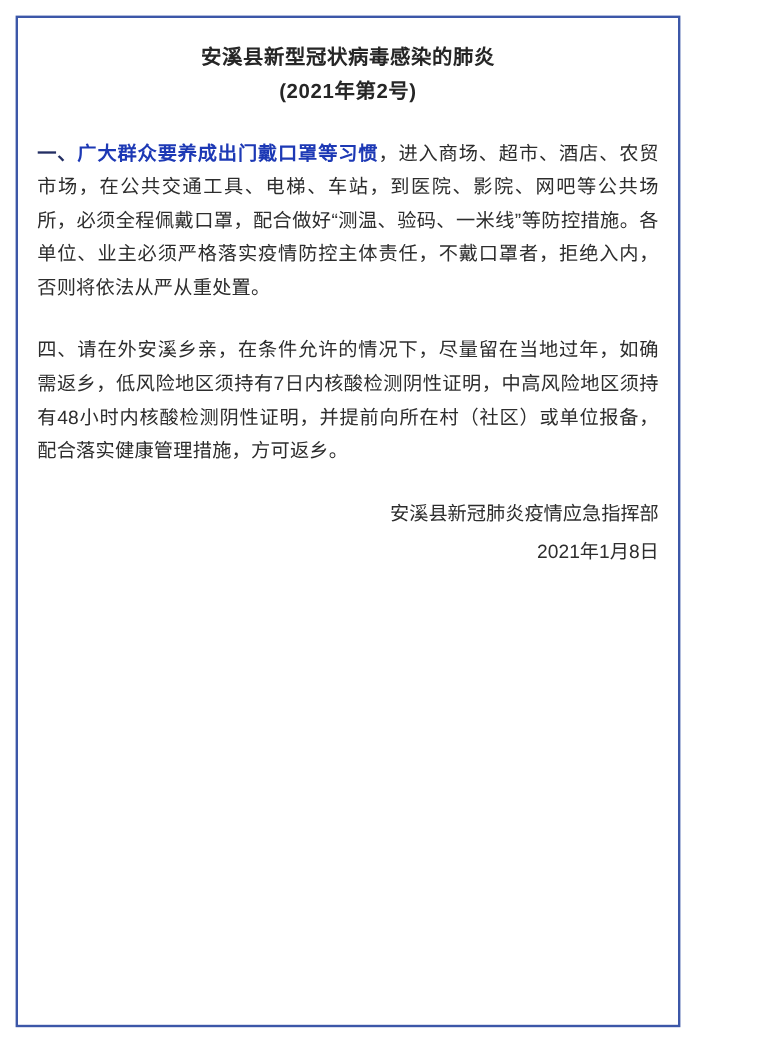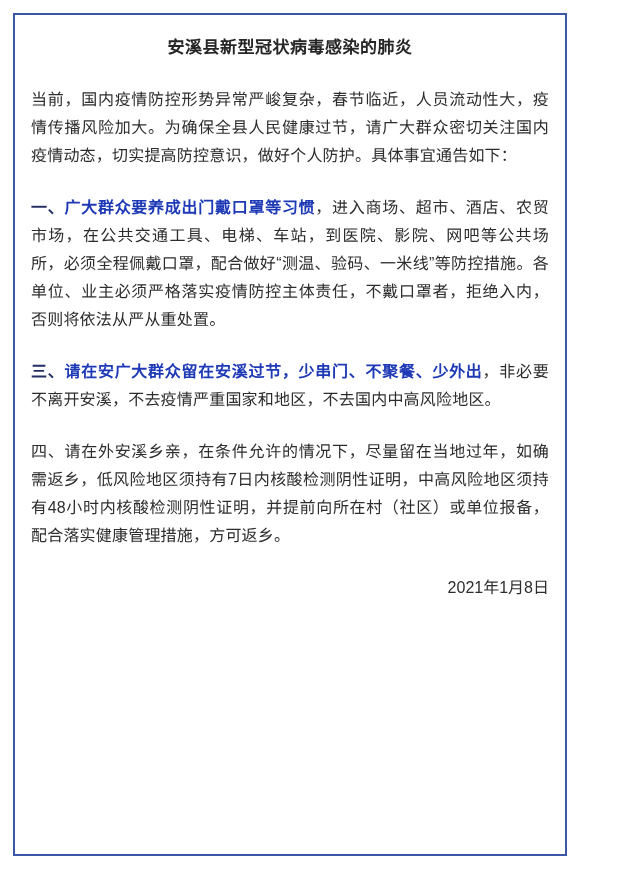--- a/index.html
+++ b/index.html
@@ -57,28 +57,28 @@
   .sig-line { display: block; }
 </style>
 </head>
 <body>
 
 <div class="page">
   <div class="notice-frame">
 
     <div class="title-block">
       <span class="title-line">安溪县新型冠状病毒感染的肺炎</span>
+      <span class="title-line">(2021年第2号)</span>
     </div>
 
-    <p class="para intro">当前，国内疫情防控形势异常严峻复杂，春节临近，人员流动性大，疫情传播风险加大。为确保全县人民健康过节，请广大群众密切关注国内疫情动态，切实提高防控意识，做好个人防护。具体事宜通告如下：</p>
 
     <div id="notice-body">
         <p class="para"><span class="seg-num">一、</span><span class="seg-em">广大群众要养成出门戴口罩等习惯</span><span class="seg-plain">，进入商场、超市、酒店、农贸市场，在公共交通工具、电梯、车站，到医院、影院、网吧等公共场所，必须全程佩戴口罩，配合做好“测温、验码、一米线”等防控措施。各单位、业主必须严格落实疫情防控主体责任，不戴口罩者，拒绝入内，否则将依法从严从重处置。</span></p>
-        <p class="para"><span class="seg-num">三、</span><span class="seg-em">请在安广大群众留在安溪过节，少串门、不聚餐、少外出</span><span class="seg-plain">，非必要不离开安溪，不去疫情严重国家和地区，不去国内中高风险地区。</span></p>
         <p class="para"><span class="seg-plain">四、请在外安溪乡亲，在条件允许的情况下，尽量留在当地过年，如确需返乡，低风险地区须持有7日内核酸检测阴性证明，中高风险地区须持有48小时内核酸检测阴性证明，并提前向所在村（社区）或单位报备，配合落实健康管理措施，方可返乡。</span></p>
       </div>
 
     <div class="signature-block">
+      <span class="sig-line">安溪县新冠肺炎疫情应急指挥部</span>
       <span class="sig-line">2021年1月8日</span>
     </div>
 
   </div>
 </div>
 
 </body></html>

